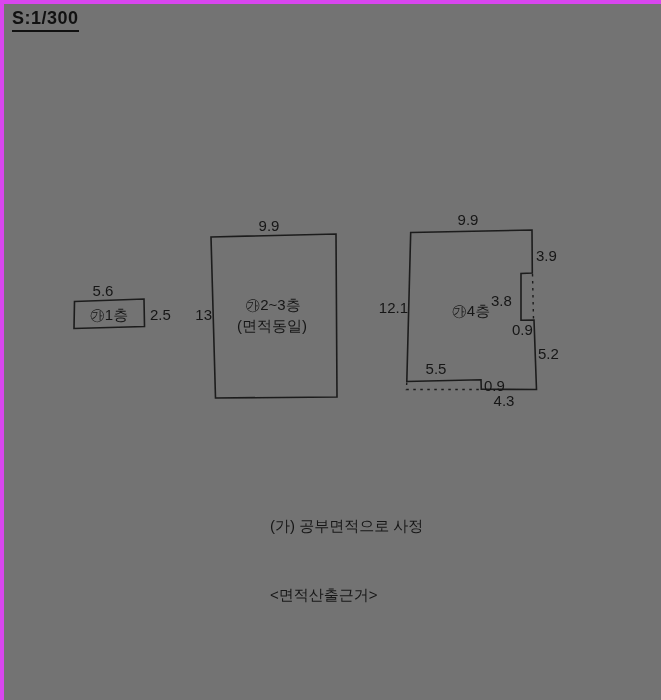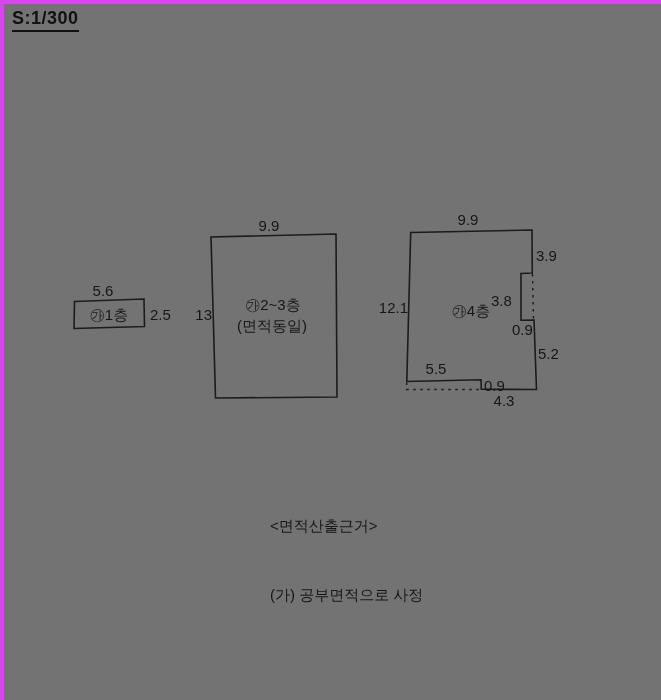--- a/index.html
+++ b/index.html
@@ -90,17 +90,17 @@
       <text x="487" y="302" text-anchor="start">3.8</text>
       <text x="508" y="331" text-anchor="start">0.9</text>
       <text x="534" y="355" text-anchor="start">5.2</text>
       <text x="432" y="370" text-anchor="middle">5.5</text>
       <text x="480" y="387" text-anchor="start">0.9</text>
       <text x="500" y="402" text-anchor="middle">4.3</text>
     </g>
   </svg>
 
   <div id="notes">
+    <div>(가) 공부면적으로 사정</div>
     <div>&lt;면적산출근거&gt;</div>
-    <div>(가) 공부면적으로 사정</div>
   </div>
 
 </div>
 
 </body></html>

